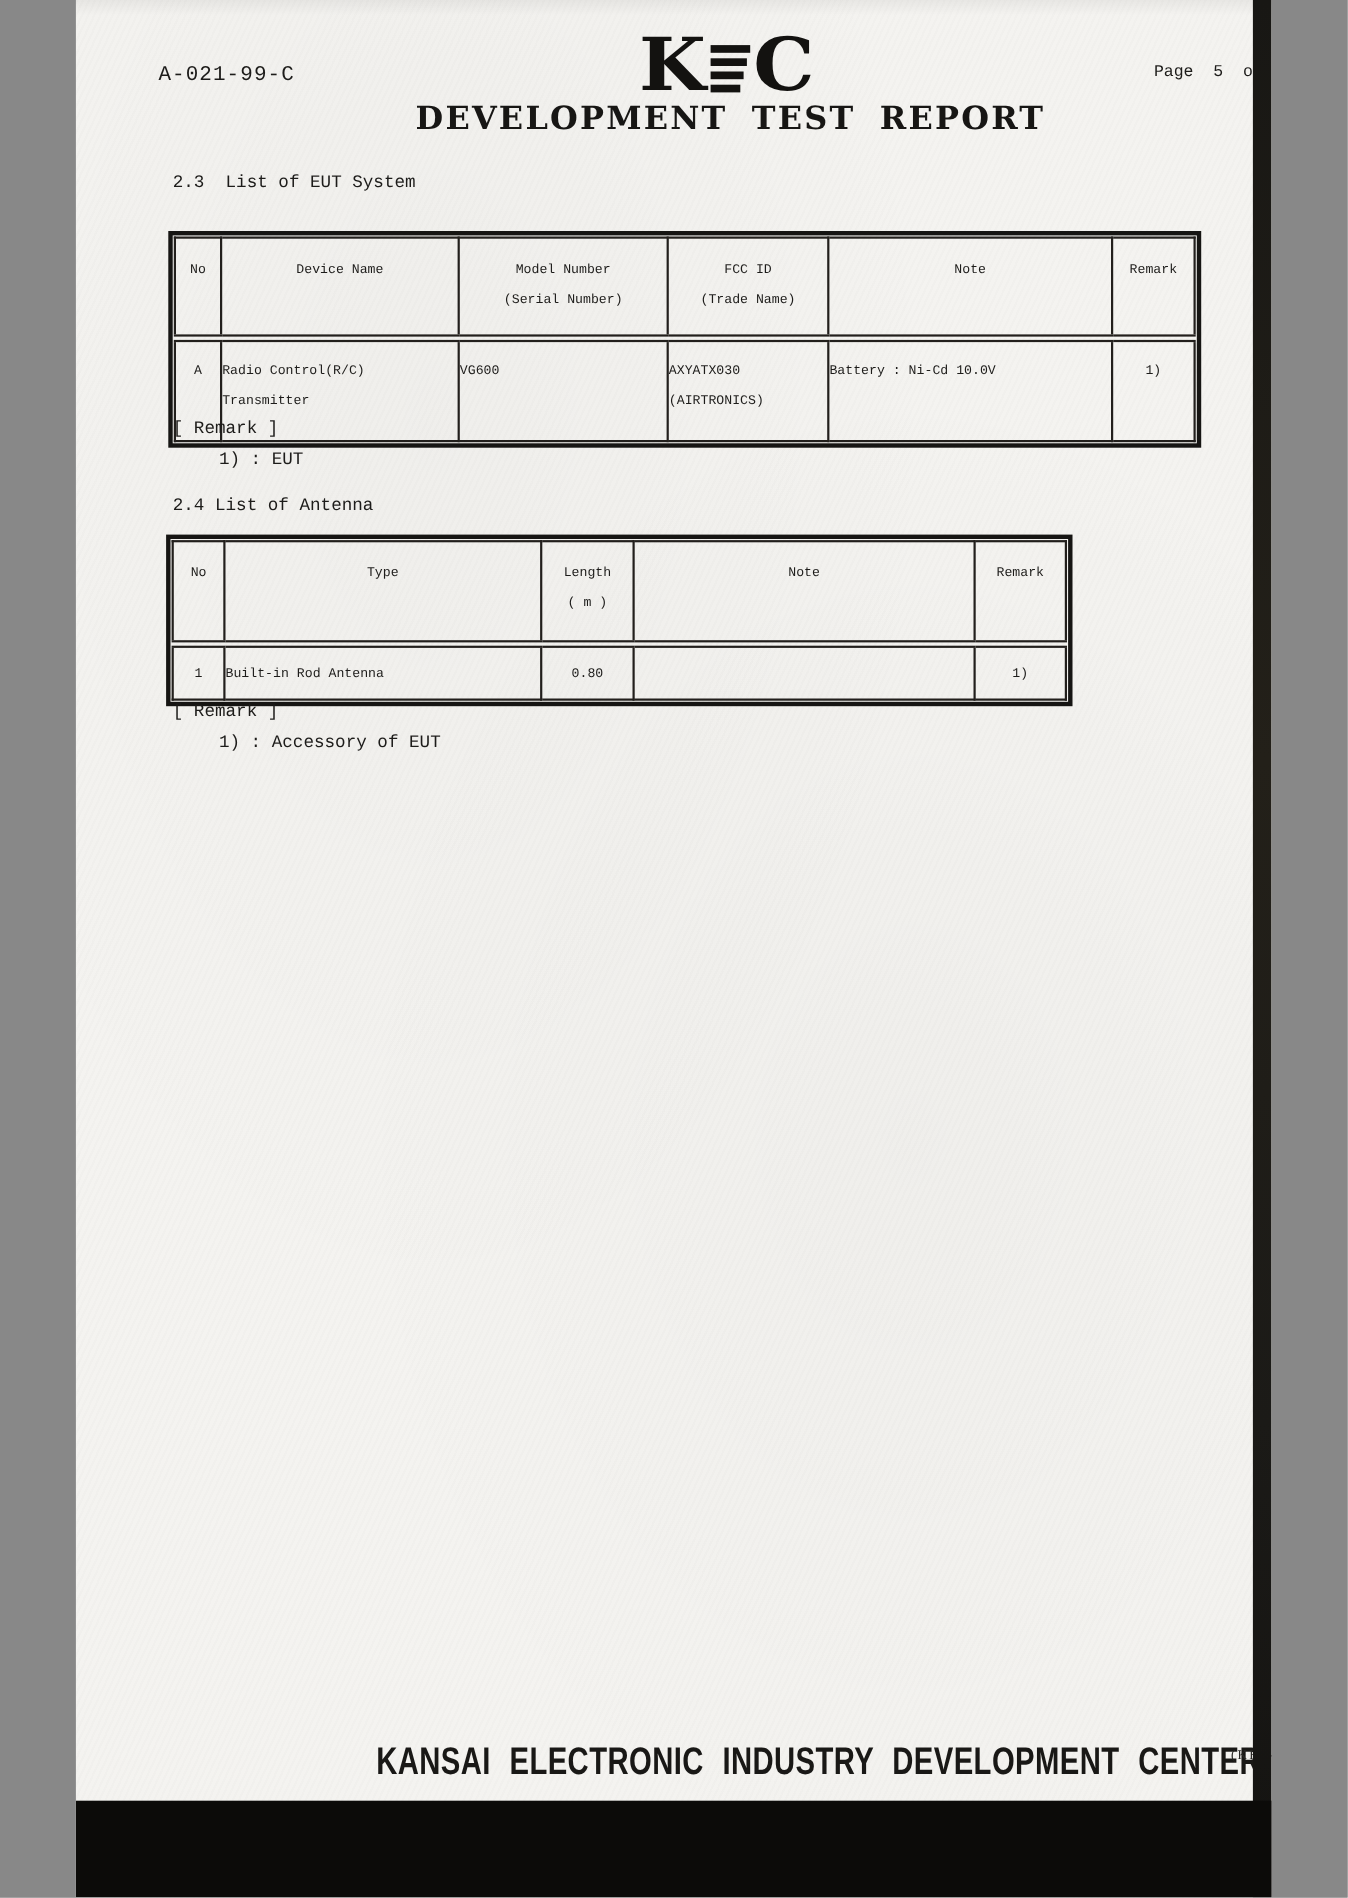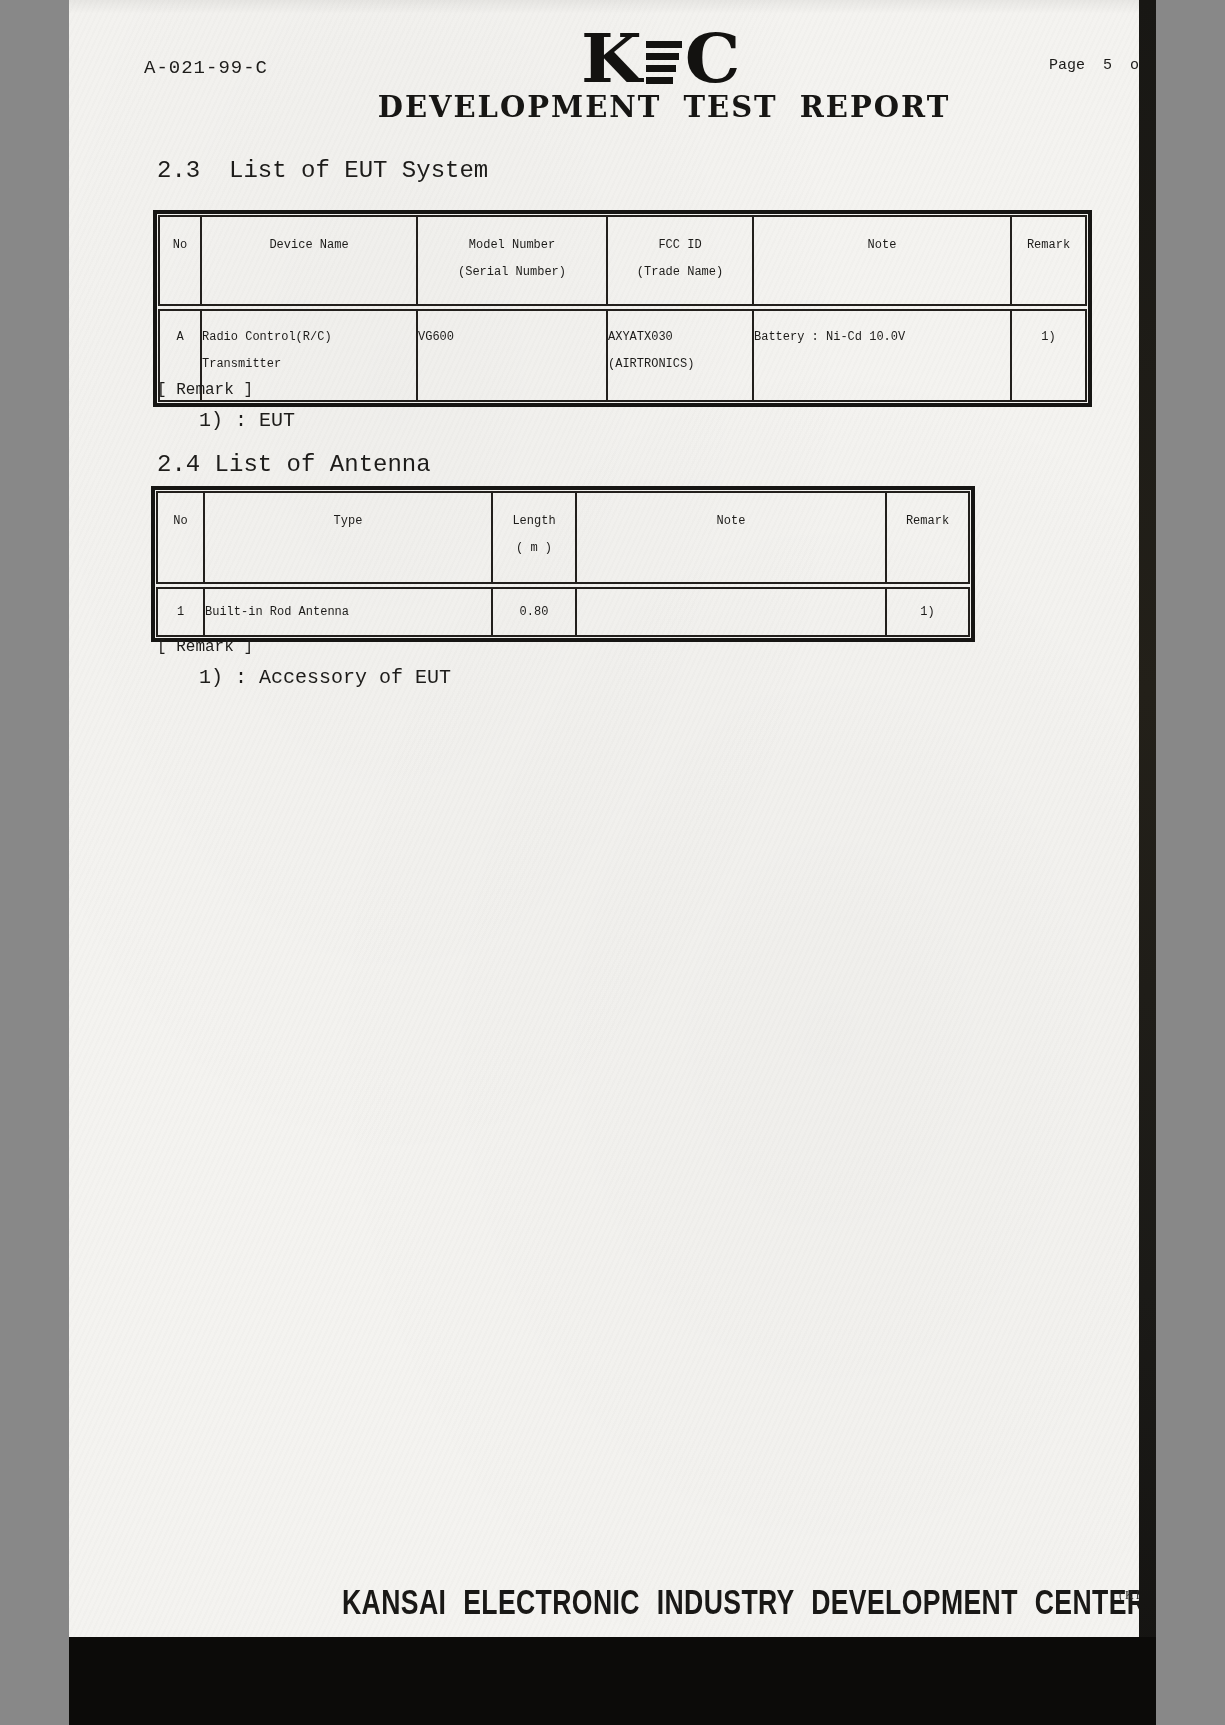--- a/index.html
+++ b/index.html
@@ -37,21 +37,21 @@
   .logo-e i:nth-child(1){ width:36px; }
   .logo-e i:nth-child(2){ width:33px; }
   .logo-e i:nth-child(3){ width:30px; }
   .logo-e i:nth-child(4){ width:27px; }
   .report-title {
     position:absolute; left:0; top:90px; width:1190px; text-align:center;
     font-family:"DejaVu Serif", serif; font-weight:bold; font-size:29px;
     letter-spacing:2px; word-spacing:10px; color:#171614;
   }
   
-  .sec-heading { position:absolute; font-size:24px; white-space:pre; }
+  .sec-heading { position:absolute; font-size:16px; white-space:pre; }
   .h23 { left:88px; top:157px; }
   .h24 { left:88px; top:451px; }
 
   .tbl-wrap { position:absolute; border:4px solid #161513; padding:1px; background:transparent; }
   .tw1 { left:84px; top:210px; }
   .tw2 { left:82px; top:486px; }
   table.doc-table { border-collapse:collapse; table-layout:fixed; }
   .doc-table th, .doc-table td {
     border:2px solid #221f1c; white-space:pre; overflow:visible;
     font-weight:normal; font-size:12px; line-height:27px; color:#1d1c1a;
@@ -59,21 +59,21 @@
   }
   .doc-table th { border-bottom:7px double #221f1c; vertical-align:top; text-align:center; padding-top:15px; }
   .t1 th { height:72px; }
   .t1 td { height:76px; vertical-align:top; padding-top:13px; }
   .t2 th { height:74px; }
   .t2 td { height:46px; vertical-align:middle; }
   .cell-left { text-align:left; padding-left:12px; }
   .cell-center { text-align:center; }
 
   .remark-label { position:absolute; left:88px; font-size:16px; white-space:pre; }
-  .remark-item  { position:absolute; left:130px; font-size:20px; white-space:pre; }
+  .remark-item  { position:absolute; left:130px; font-size:16px; white-space:pre; }
   .r1l { top:381px; } .r1i { top:409px; }
   .r2l { top:638px; } .r2i { top:666px; }
 
   
   .footer-org {
     position:absolute; left:273px; top:1582px;
     font-family:"Liberation Sans", sans-serif; font-weight:bold; font-size:35px;
     letter-spacing:0.5px; word-spacing:12px; color:#191816;
     transform:scaleX(0.76); transform-origin:left center; white-space:pre;
   }

